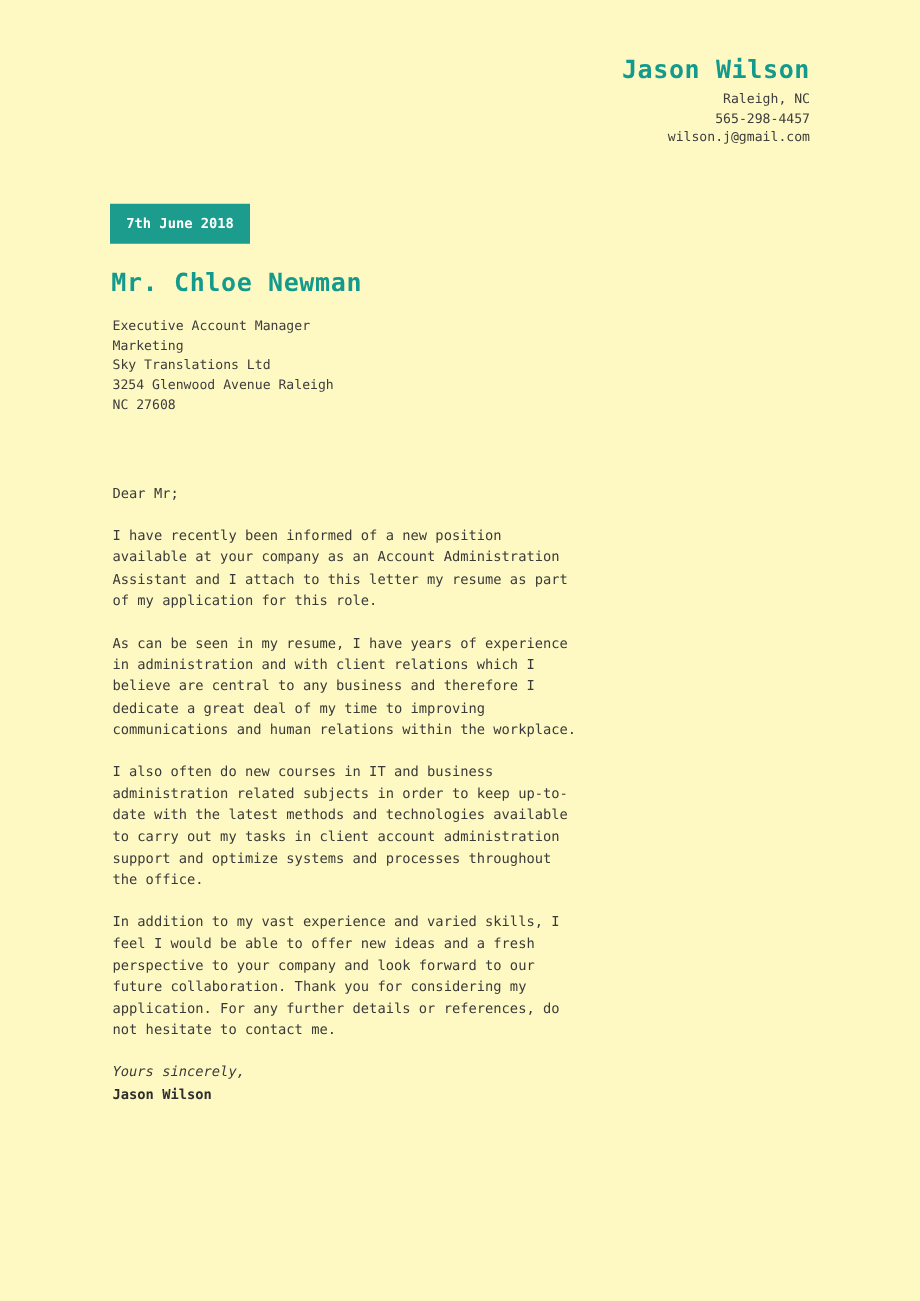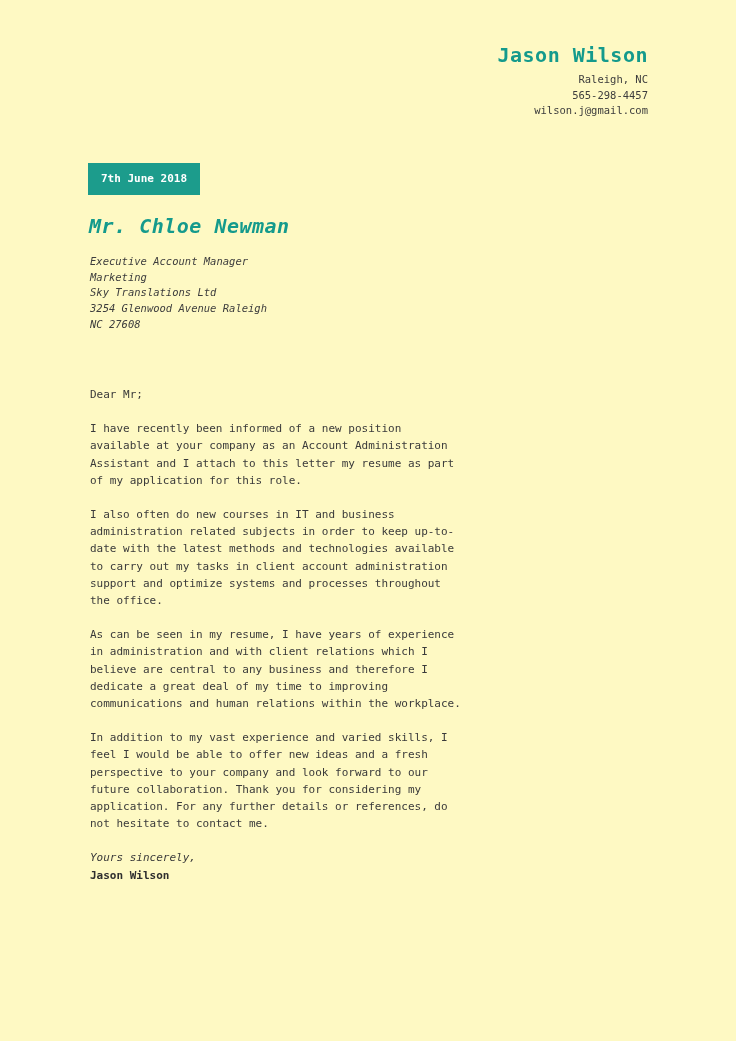--- a/index.html
+++ b/index.html
@@ -53,29 +53,27 @@
   
   .recipient-name {
     position: absolute;
     left: 89px;
     top: 214px;
     font-size: 20px;
     font-weight: bold;
     line-height: 24px;
     color: #149a8c;
     letter-spacing: 0.5px;
-    font-style: italic;
   }
 
   
   .address {
     position: absolute;
     left: 90px;
     top: 254px;
-    font-style: italic;
     font-size: 10.5px;
     line-height: 15.7px;
     color: #3d3d3d;
   }
 
   
   .letter-body {
     position: absolute;
     left: 90px;
     top: 386px;
@@ -117,31 +115,31 @@
     <div>3254 Glenwood Avenue Raleigh</div>
     <div>NC 27608</div>
   </div>
 
   <div class="letter-body">
     <div class="salutation">Dear Mr;</div>
     <p>I have recently been informed of a new position
 available at your company as an Account Administration
 Assistant and I attach to this letter my resume as part
 of my application for this role.</p>
+    <p>As can be seen in my resume, I have years of experience
+in administration and with client relations which I
+believe are central to any business and therefore I
+dedicate a great deal of my time to improving
+communications and human relations within the workplace.</p>
     <p>I also often do new courses in IT and business
 administration related subjects in order to keep up-to-
 date with the latest methods and technologies available
 to carry out my tasks in client account administration
 support and optimize systems and processes throughout
 the office.</p>
-    <p>As can be seen in my resume, I have years of experience
-in administration and with client relations which I
-believe are central to any business and therefore I
-dedicate a great deal of my time to improving
-communications and human relations within the workplace.</p>
     <p>In addition to my vast experience and varied skills, I
 feel I would be able to offer new ideas and a fresh
 perspective to your company and look forward to our
 future collaboration. Thank you for considering my
 application. For any further details or references, do
 not hesitate to contact me.</p>
     <div class="closing">Yours sincerely,</div>
     <div class="signature">Jason Wilson</div>
   </div>
 

